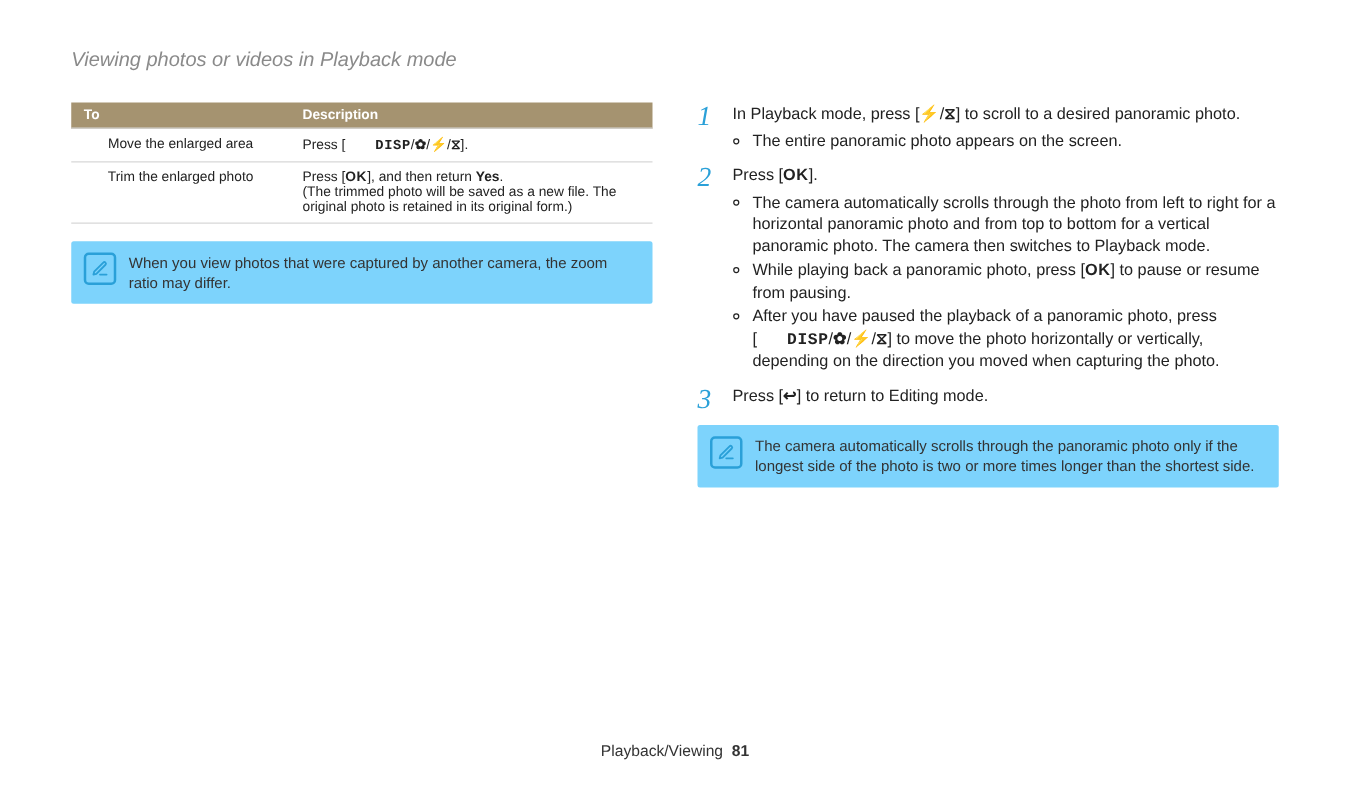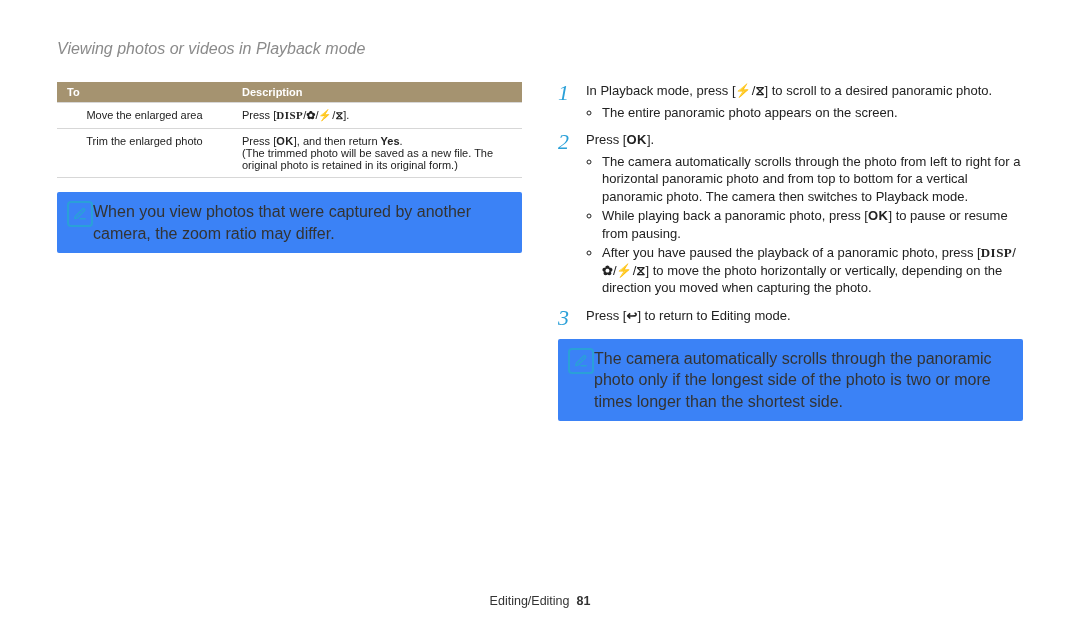--- a/index.html
+++ b/index.html
@@ -57,42 +57,44 @@
   }
 
   
   .ok {
     font-weight: 700;
     font-family: Arial, sans-serif;
     letter-spacing: 0.5px;
   }
   .disp {
     font-weight: 700;
-    font-family: Liberation Serif, serif;
+    font-family: Liberation Mono, monospace;
     letter-spacing: 0.5px;
+    margin-left: 24px;
   }
   .glyph {
     display: inline-block;
     font-weight: 700;
     text-align: center;
   }
   .flower::before { content: "\273F"; } 
   .flash::before  { content: "\26A1"; } 
   .flash { font-weight:700; }
   .timer::before  { content: "\29D6"; } 
   .ret::before    { content: "\21A9"; } 
 
   
   .note {
     margin-top: 14px;
-    background: #3b82f6;
+    background: #7dd3fc;
     border-radius: 2px;
     padding: 9px 10px 9px 10px;
     display: flex;
-    font-size: 16px;
+    gap: 10px;
+    font-size: 12px;
     line-height: 1.35;
     color: #333;
   }
   .note .badge {
     flex: 0 0 22px;
     width: 22px; height: 22px;
     border: 2px solid #2aa0d8;
     border-radius: 4px;
     color: #2aa0d8;
     display: flex;
@@ -245,14 +247,14 @@
             <path d="M16.5 3.5a2.1 2.1 0 0 1 3 3L7 19l-4 1 1-4Z"></path>
           </svg>
       </div>
       <div>The camera automatically scrolls through the panoramic photo only if the longest side of the photo is two or more times longer than the shortest side.</div>
     </div>
   </div>
 
 </div>
 
 <div class="footer">
-  <span>Editing/Editing</span>&nbsp;&nbsp;<span class="pnum">81</span>
+  <span>Playback/Viewing</span>&nbsp;&nbsp;<span class="pnum">81</span>
 </div>
 
 </body></html>

